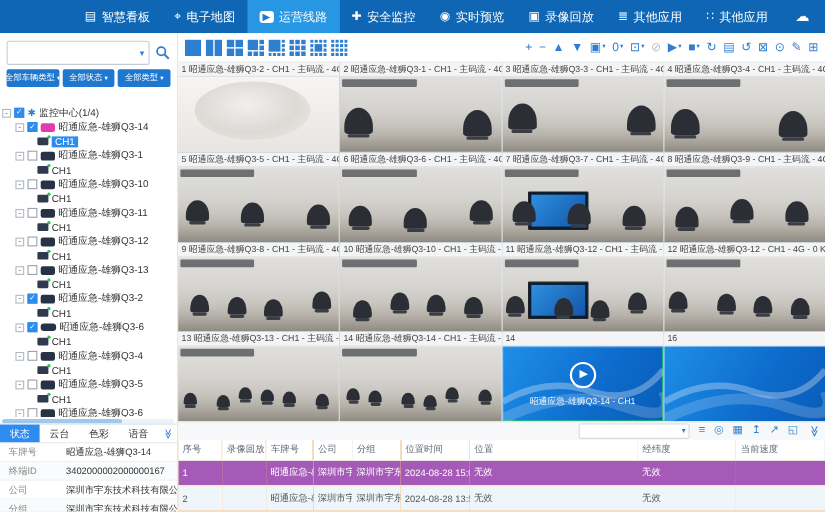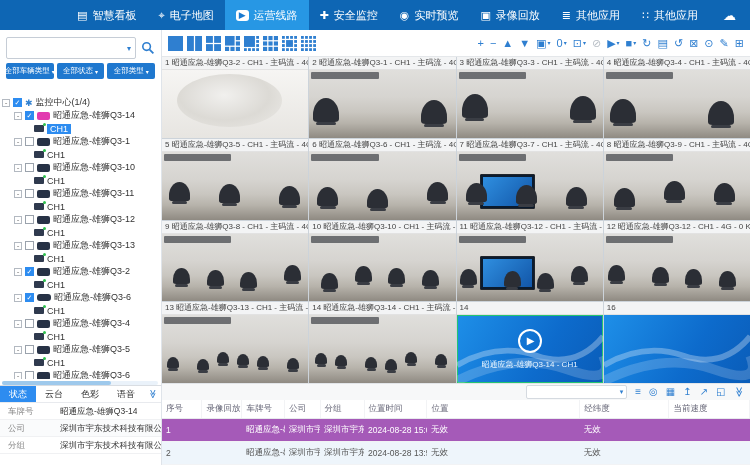--- a/index.html
+++ b/index.html
@@ -611,20 +611,24 @@
       <span class="ptab" data-name="panel-tab-色彩">色彩</span>
       <span class="ptab" data-name="panel-tab-语音">语音</span>
       <span class="pchev" data-name="collapse-chevron-icon">≫</span>
     </div>
   <div id="pfields">
       <div class="prow" data-name="panel-field-row">
      <span class="plab" data-name="panel-field-label">车牌号</span>
      <span class="pval" data-name="panel-field-value">昭通应急-雄狮Q3-14</span>
       </div>
       <div class="prow" data-name="panel-field-row">
+     <span class="plab" data-name="panel-field-label">终端ID</span>
+     <span class="pval" data-name="panel-field-value">3402000002000000167</span>
+      </div>
+      <div class="prow" data-name="panel-field-row">
      <span class="plab" data-name="panel-field-label">公司</span>
      <span class="pval" data-name="panel-field-value">深圳市宇东技术科技有限公司</span>
       </div>
       <div class="prow" data-name="panel-field-row">
      <span class="plab" data-name="panel-field-label">分组</span>
      <span class="pval" data-name="panel-field-value">深圳市宇东技术科技有限公司</span>
       </div>
     </div>
 </aside>
 

